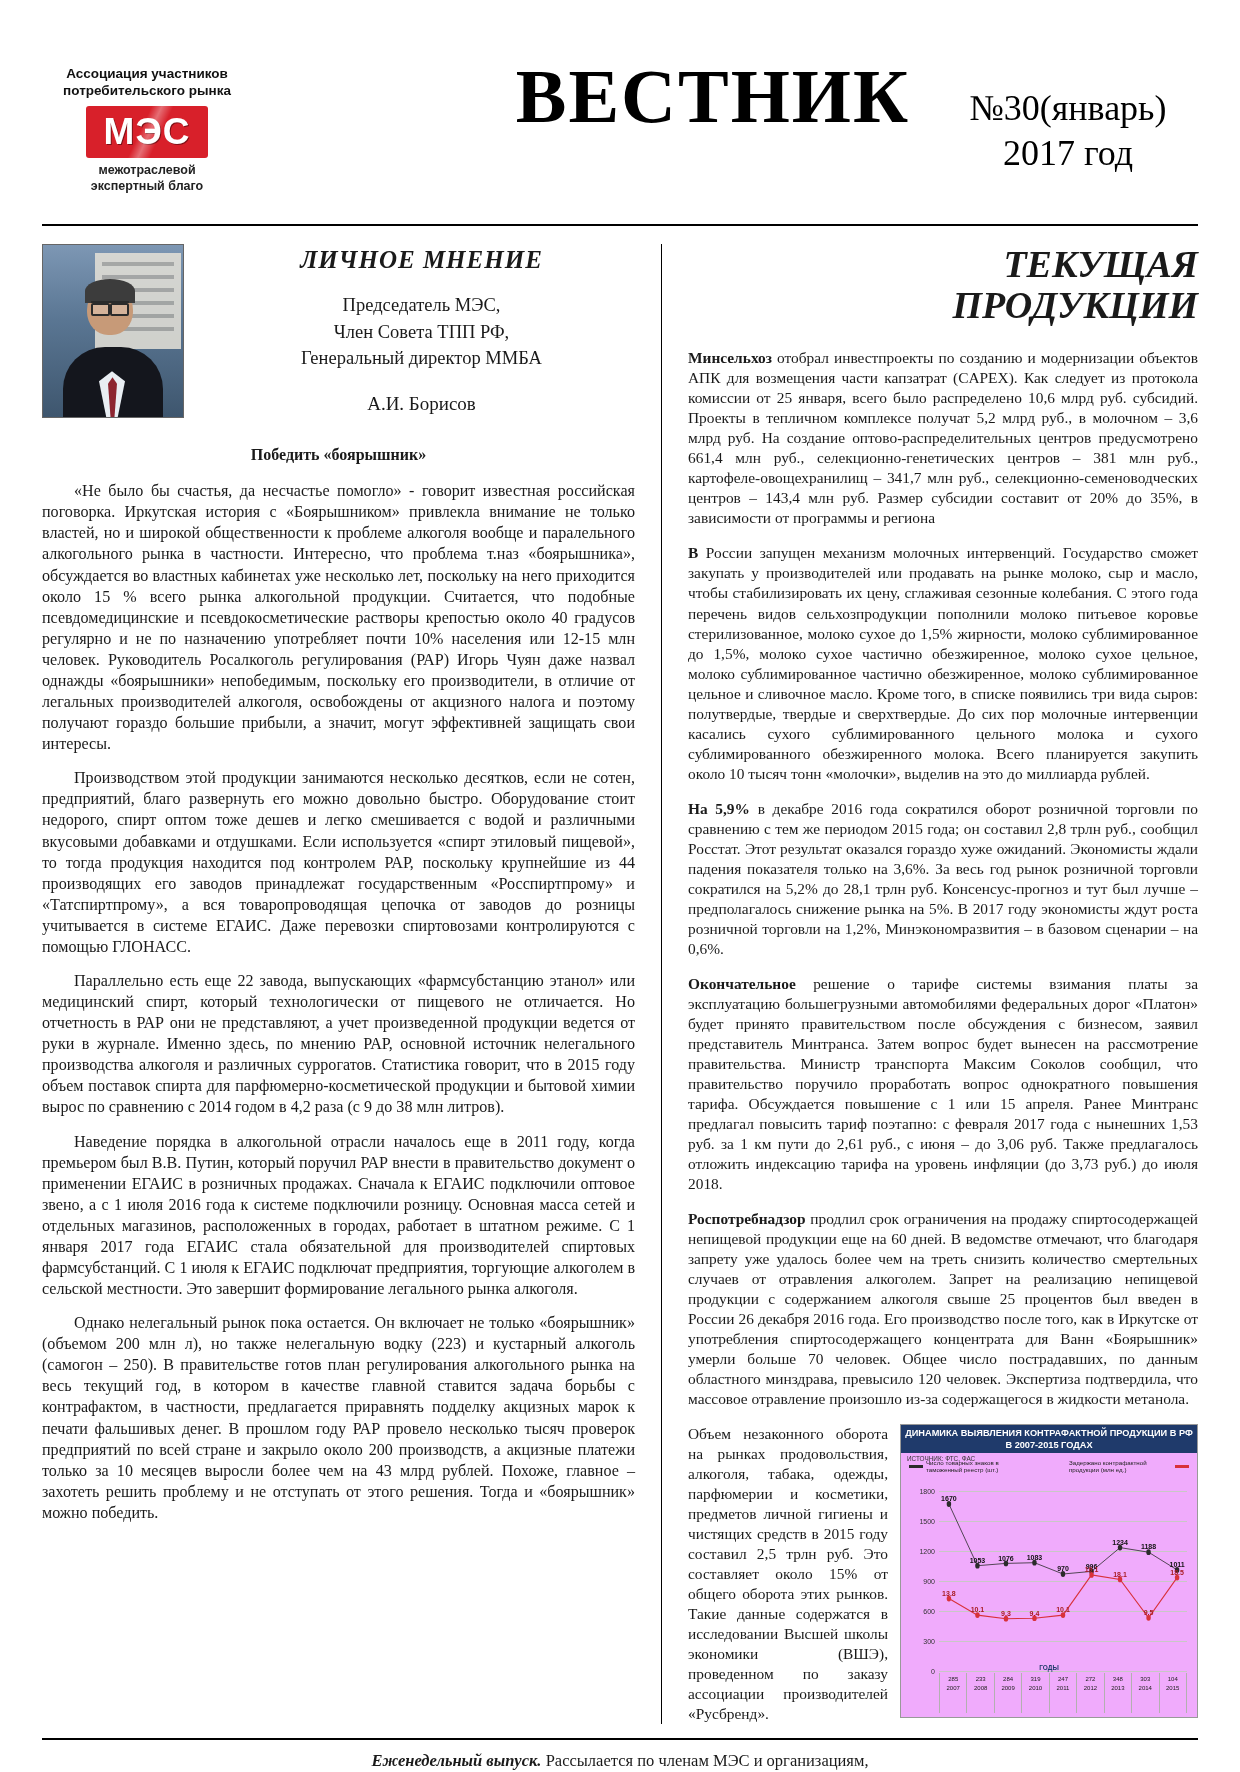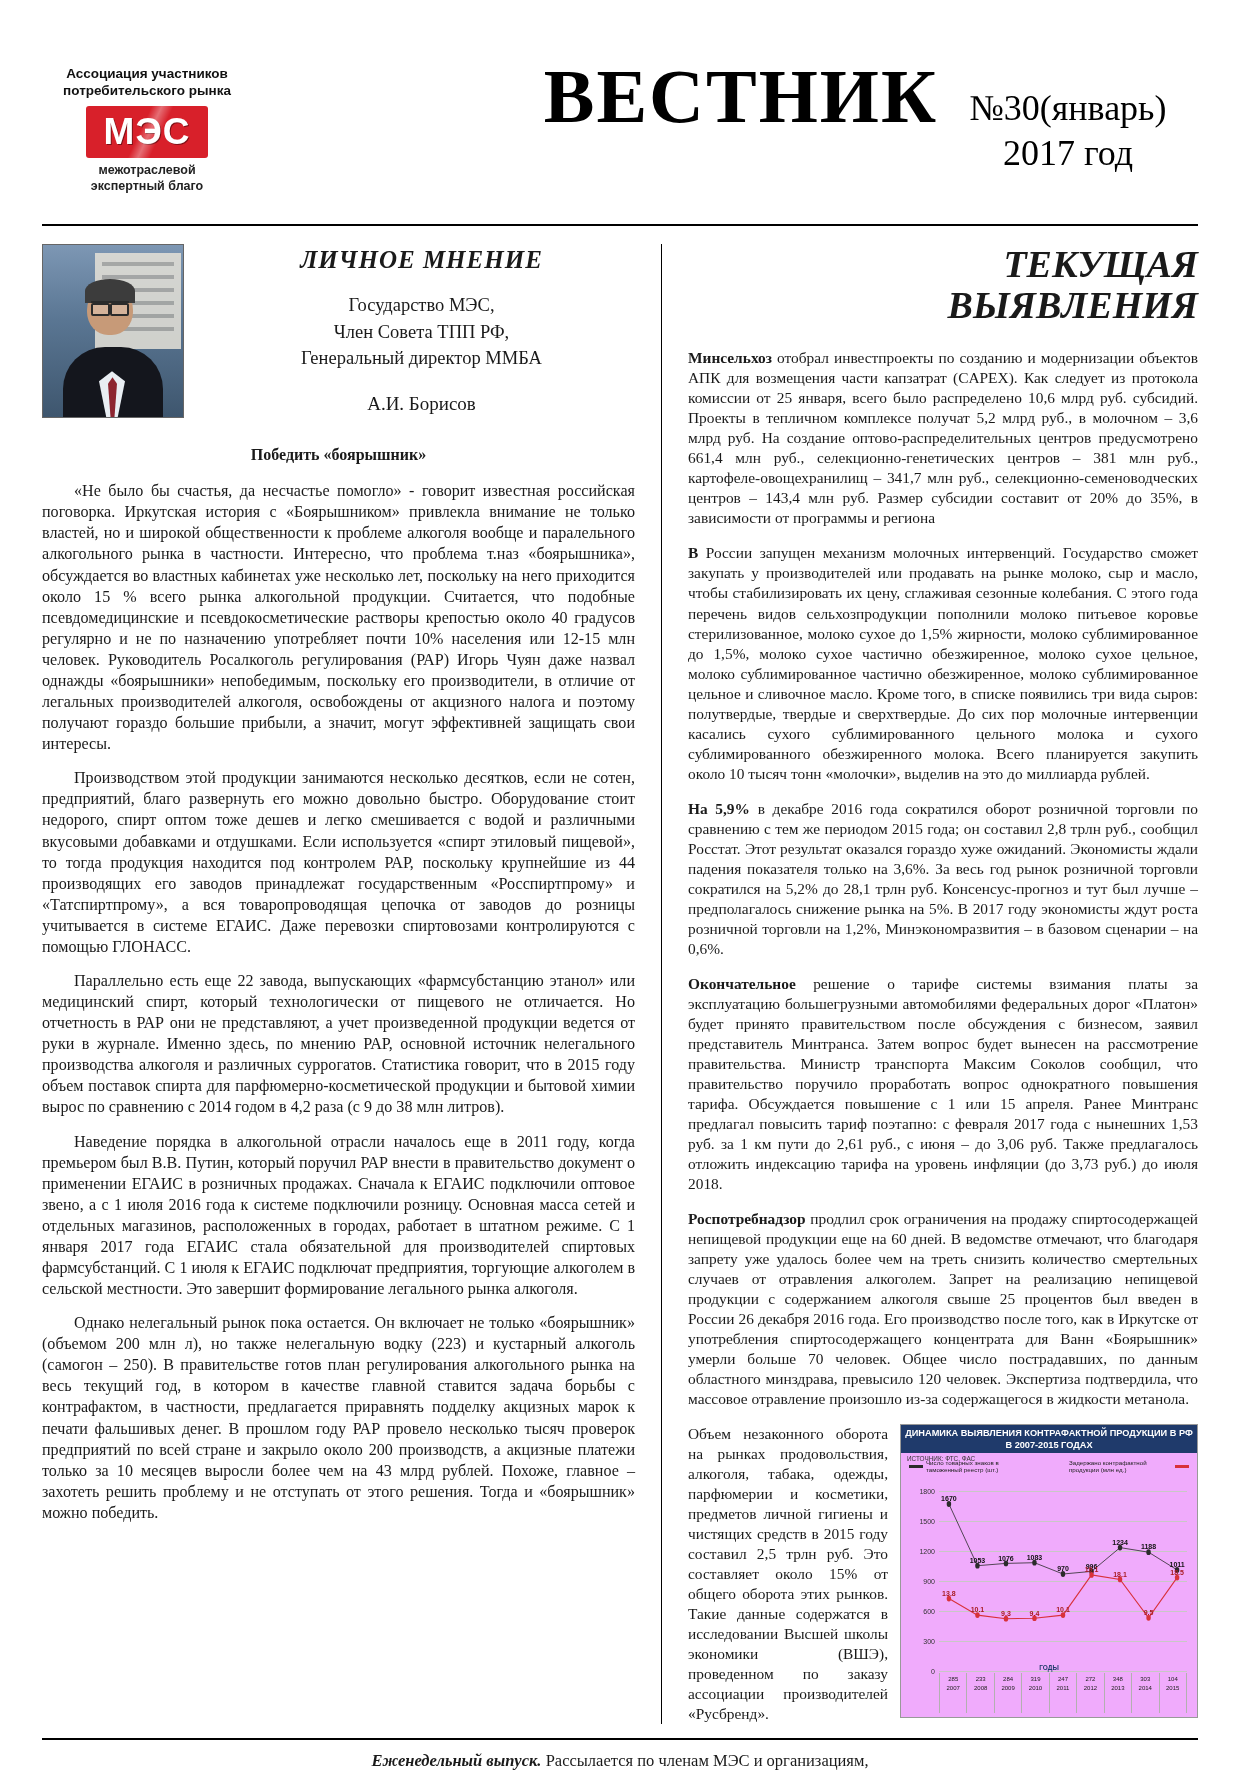--- a/index.html
+++ b/index.html
@@ -21,20 +21,21 @@
     box-sizing: border-box;
     padding: 40px 42px 0 42px;
     position: relative;
   }
 
   
   .masthead {
     display: flex;
     align-items: flex-start;
     padding-top: 16px;
+    gap: 28px;
   }
   .logo-block {
     width: 210px;
     text-align: center;
     padding-top: 10px;
   }
   .logo-top-text {
     font-family: "Liberation Sans", sans-serif;
     font-size: 13.5px;
     font-weight: bold;
@@ -442,21 +443,21 @@
           <div class="body-sh"></div>
           <div class="shirt"></div>
           <div class="tie"></div>
           <div class="head"></div>
           <div class="hair"></div>
           <div class="glasses"></div>
         </div>
         <div class="left-head-text">
           <div class="section-title-left">ЛИЧНОЕ МНЕНИЕ</div>
           <div class="byline">
-            <div>Государство МЭС,</div>
+            <div>Председатель МЭС,</div>
             <div>Член Совета ТПП РФ,</div>
             <div>Генеральный директор ММБА</div>
           </div>
           <div class="byline-name">А.И. Борисов</div>
         </div>
       </div>
 
       <div class="article-subtitle">Победить «боярышник»</div>
 
       <div class="left-body">
@@ -464,21 +465,21 @@
         <p>Производством этой продукции занимаются несколько десятков, если не сотен, предприятий, благо развернуть его можно довольно быстро. Оборудование стоит недорого, спирт оптом тоже дешев и легко смешивается с водой и различными вкусовыми добавками и отдушками. Если используется «спирт этиловый пищевой», то тогда продукция находится под контролем РАР, поскольку крупнейшие из 44 производящих его заводов принадлежат государственным «Росспиртпрому» и «Татспиртпрому», а вся товаропроводящая цепочка от заводов до розницы учитывается в системе ЕГАИС. Даже перевозки спиртовозами контролируются с помощью ГЛОНАСС.</p>
         <p>Параллельно есть еще 22 завода, выпускающих «фармсубстанцию этанол» или медицинский спирт, который технологически от пищевого не отличается. Но отчетность в РАР они не представляют, а учет произведенной продукции ведется от руки в журнале. Именно здесь, по мнению РАР, основной источник нелегального производства алкоголя и различных суррогатов. Статистика говорит, что в 2015 году объем поставок спирта для парфюмерно-косметической продукции и бытовой химии вырос по сравнению с 2014 годом в 4,2 раза (с 9 до 38 млн литров).</p>
         <p>Наведение порядка в алкогольной отрасли началось еще в 2011 году, когда премьером был В.В. Путин, который поручил РАР внести в правительство документ о применении ЕГАИС в розничных продажах. Сначала к ЕГАИС подключили оптовое звено, а с 1 июля 2016 года к системе подключили розницу. Основная масса сетей и отдельных магазинов, расположенных в городах, работает в штатном режиме. С 1 января 2017 года ЕГАИС стала обязательной для производителей спиртовых фармсубстанций. С 1 июля к ЕГАИС подключат предприятия, торгующие алкоголем в сельской местности. Это завершит формирование легального рынка алкоголя.</p>
         <p>Однако нелегальный рынок пока остается. Он включает не только «боярышник» (объемом 200 млн л), но также нелегальную водку (223) и кустарный алкоголь (самогон – 250). В правительстве готов план регулирования алкогольного рынка на весь текущий год, в котором в качестве главной ставится задача борьбы с контрафактом, в частности, предлагается приравнять подделку акцизных марок к печати фальшивых денег. В прошлом году РАР провело несколько тысяч проверок предприятий по всей стране и закрыло около 200 производств, а акцизные платежи только за 10 месяцев выросли более чем на 43 млрд рублей. Похоже, главное – захотеть решить проблему и не отступать от этого решения. Тогда и «боярышник» можно победить.</p>
       </div>
     </div>
 
     <div class="col-right">
       <div class="section-title-right">
         <div>ТЕКУЩАЯ</div>
-        <div>ВЫЯВЛЕНИЯ</div>
+        <div>ПРОДУКЦИИ</div>
       </div>
 
       <div class="right-body">
         <p><span class="lead">Минсельхоз</span><span> отобрал инвестпроекты по созданию и модернизации объектов АПК для возмещения части капзатрат (CAPEX). Как следует из протокола комиссии от 25 января, всего было распределено 10,6 млрд руб. субсидий. Проекты в тепличном комплексе получат 5,2 млрд руб., в молочном – 3,6 млрд руб. На создание оптово-распределительных центров предусмотрено 661,4 млн руб., селекционно-генетических центров – 381 млн руб., картофеле-овощехранилищ – 341,7 млн руб., селекционно-семеноводческих центров – 143,4 млн руб. Размер субсидии составит от 20% до 35%, в зависимости от программы и региона</span></p>
         <p><span class="lead">В</span><span> России запущен механизм молочных интервенций. Государство сможет закупать у производителей или продавать на рынке молоко, сыр и масло, чтобы стабилизировать их цену, сглаживая сезонные колебания. С этого года перечень видов сельхозпродукции пополнили молоко питьевое коровье стерилизованное, молоко сухое до 1,5% жирности, молоко сублимированное до 1,5%, молоко сухое частично обезжиренное, молоко сухое цельное, молоко сублимированное частично обезжиренное, молоко сублимированное цельное и сливочное масло. Кроме того, в списке появились три вида сыров: полутвердые, твердые и сверхтвердые. До сих пор молочные интервенции касались сухого сублимированного цельного молока и сухого сублимированного обезжиренного молока. Всего планируется закупить около 10 тысяч тонн «молочки», выделив на это до миллиарда рублей.</span></p>
         <p><span class="lead">На 5,9%</span><span> в декабре 2016 года сократился оборот розничной торговли по сравнению с тем же периодом 2015 года; он составил 2,8 трлн руб., сообщил Росстат. Этот результат оказался гораздо хуже ожиданий. Экономисты ждали падения показателя только на 3,6%. За весь год рынок розничной торговли сократился на 5,2% до 28,1 трлн руб. Консенсус-прогноз и тут был лучше – предполагалось снижение рынка на 5%. В 2017 году экономисты ждут роста розничной торговли на 1,2%, Минэкономразвития – в базовом сценарии – на 0,6%.</span></p>
         <p><span class="lead">Окончательное</span><span> решение о тарифе системы взимания платы за эксплуатацию большегрузными автомобилями федеральных дорог «Платон» будет принято правительством после обсуждения с бизнесом, заявил представитель Минтранса. Затем вопрос будет вынесен на рассмотрение правительства. Министр транспорта Максим Соколов сообщил, что правительство поручило проработать вопрос однократного повышения тарифа. Обсуждается повышение с 1 или 15 апреля. Ранее Минтранс предлагал повысить тариф поэтапно: с февраля 2017 года с нынешних 1,53 руб. за 1 км пути до 2,61 руб., с июня – до 3,06 руб. Также предлагалось отложить индексацию тарифа на уровень инфляции (до 3,73 руб.) до июля 2018.</span></p>
         <p><span class="lead">Роспотребнадзор</span><span> продлил срок ограничения на продажу спиртосодержащей непищевой продукции еще на 60 дней. В ведомстве отмечают, что благодаря запрету уже удалось более чем на треть снизить количество смертельных случаев от отравления алкоголем. Запрет на реализацию непищевой продукции с содержанием алкоголя свыше 25 процентов был введен в России 26 декабря 2016 года. Его производство после того, как в Иркутске от употребления спиртосодержащего концентрата для Ванн «Боярышник» умерли больше 70 человек. Общее число пострадавших, по данным областного минздрава, превысило 120 человек. Экспертиза подтвердила, что массовое отравление произошло из-за содержащегося в жидкости метанола.</span></p>
       </div>
 

